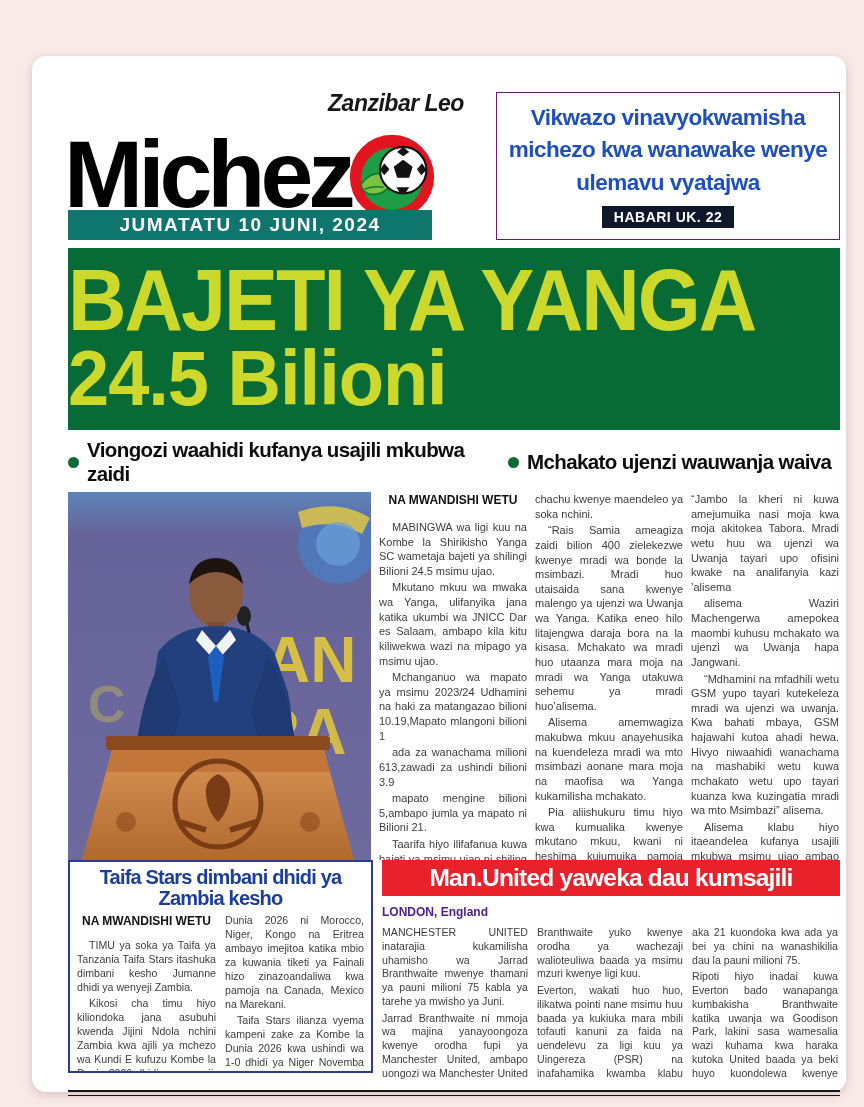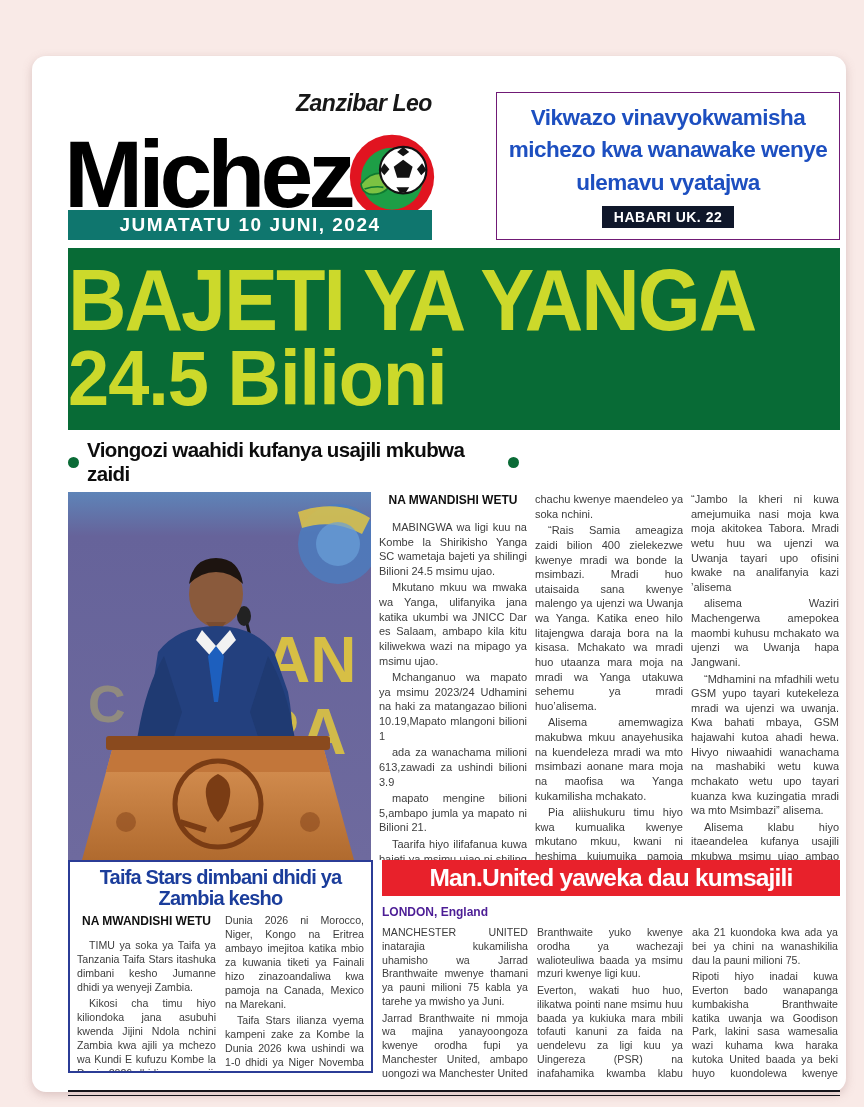--- a/index.html
+++ b/index.html
@@ -14,21 +14,21 @@
     width:814px; height:1036px;
     background:#ffffff; border-radius:14px;
     box-shadow:0 3px 10px rgba(160,120,120,0.35);
   }
   .content { position:absolute; left:36px; top:36px; width:772px; }
 
   
   .header-row { display:flex; justify-content:space-between; height:148px; position:relative; }
   .mast { position:relative; width:428px; height:148px; flex:none; }
   .kicker {
-    position:absolute; top:-2px; left:228px; width:200px; text-align:left;
+    position:absolute; top:-2px; left:228px; width:200px; text-align:center;
     font-style:italic; font-weight:900; font-size:23px; color:#171717; letter-spacing:-0.5px;
   }
   .title-line {
     position:absolute; left:-4px; bottom:26px;
     display:flex; align-items:flex-end;
   }
   .title-text {
     font-size:95px; font-weight:900; color:#000000;
     letter-spacing:-5px; line-height:0.82;
   }
@@ -140,20 +140,21 @@
       <div class="lead-line2">24.5 Bilioni</div>
     </div>
 
     <div class="subheads">
       <div class="subhead left">
         <span class="dot"></span>
         <span>Viongozi waahidi kufanya usajili mkubwa zaidi</span>
       </div>
       <div class="subhead">
         <span class="dot"></span>
+        <span>Mchakato ujenzi wauwanja waiva</span>
       </div>
     </div>
 
     <div class="main-row">
       <div class="photo-wrap">
         <svg width="303" height="368" viewBox="0 0 303 368">
           <defs>
             <linearGradient id="bg" x1="0" y1="0" x2="0" y2="1">
               <stop offset="0" stop-color="#5e84b8"></stop>
               <stop offset="0.12" stop-color="#66639a"></stop>

